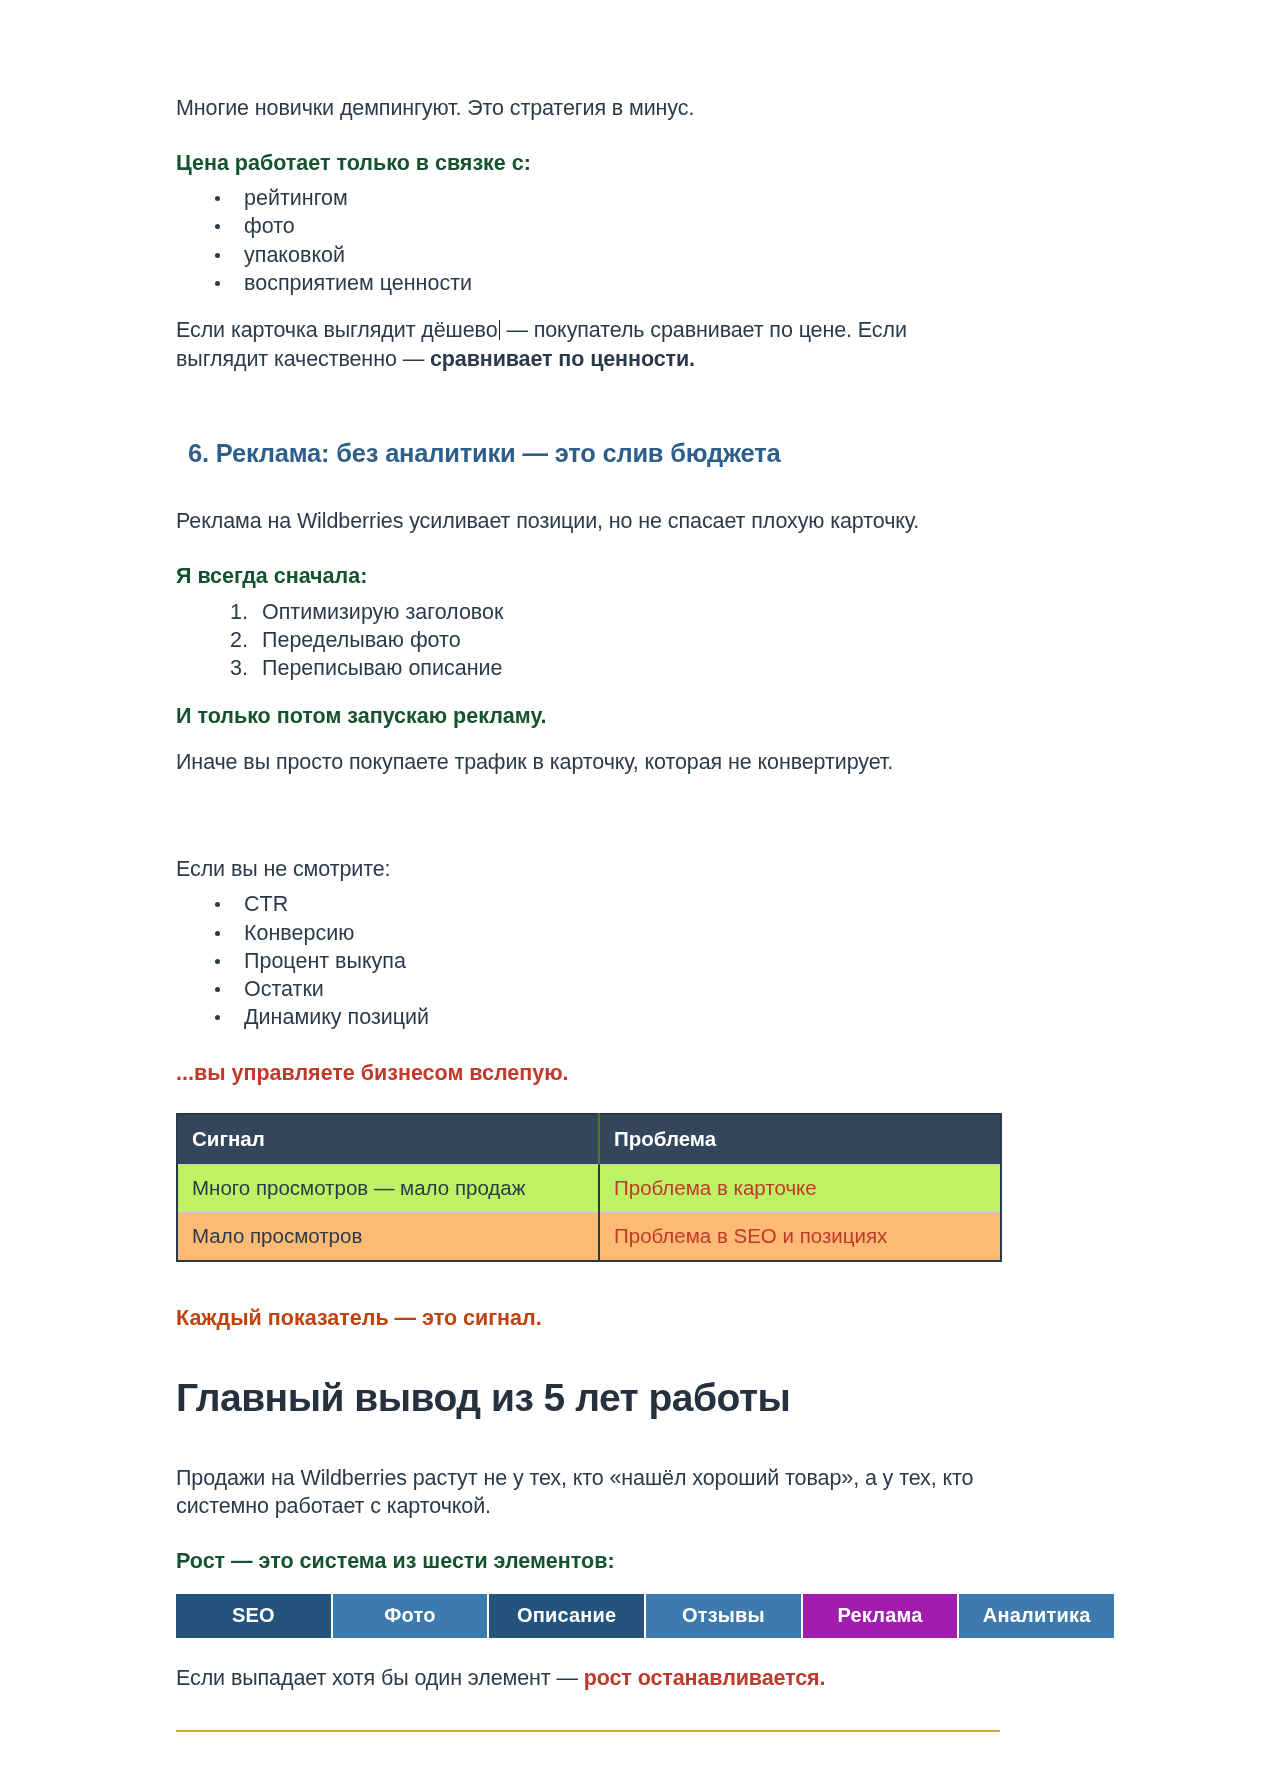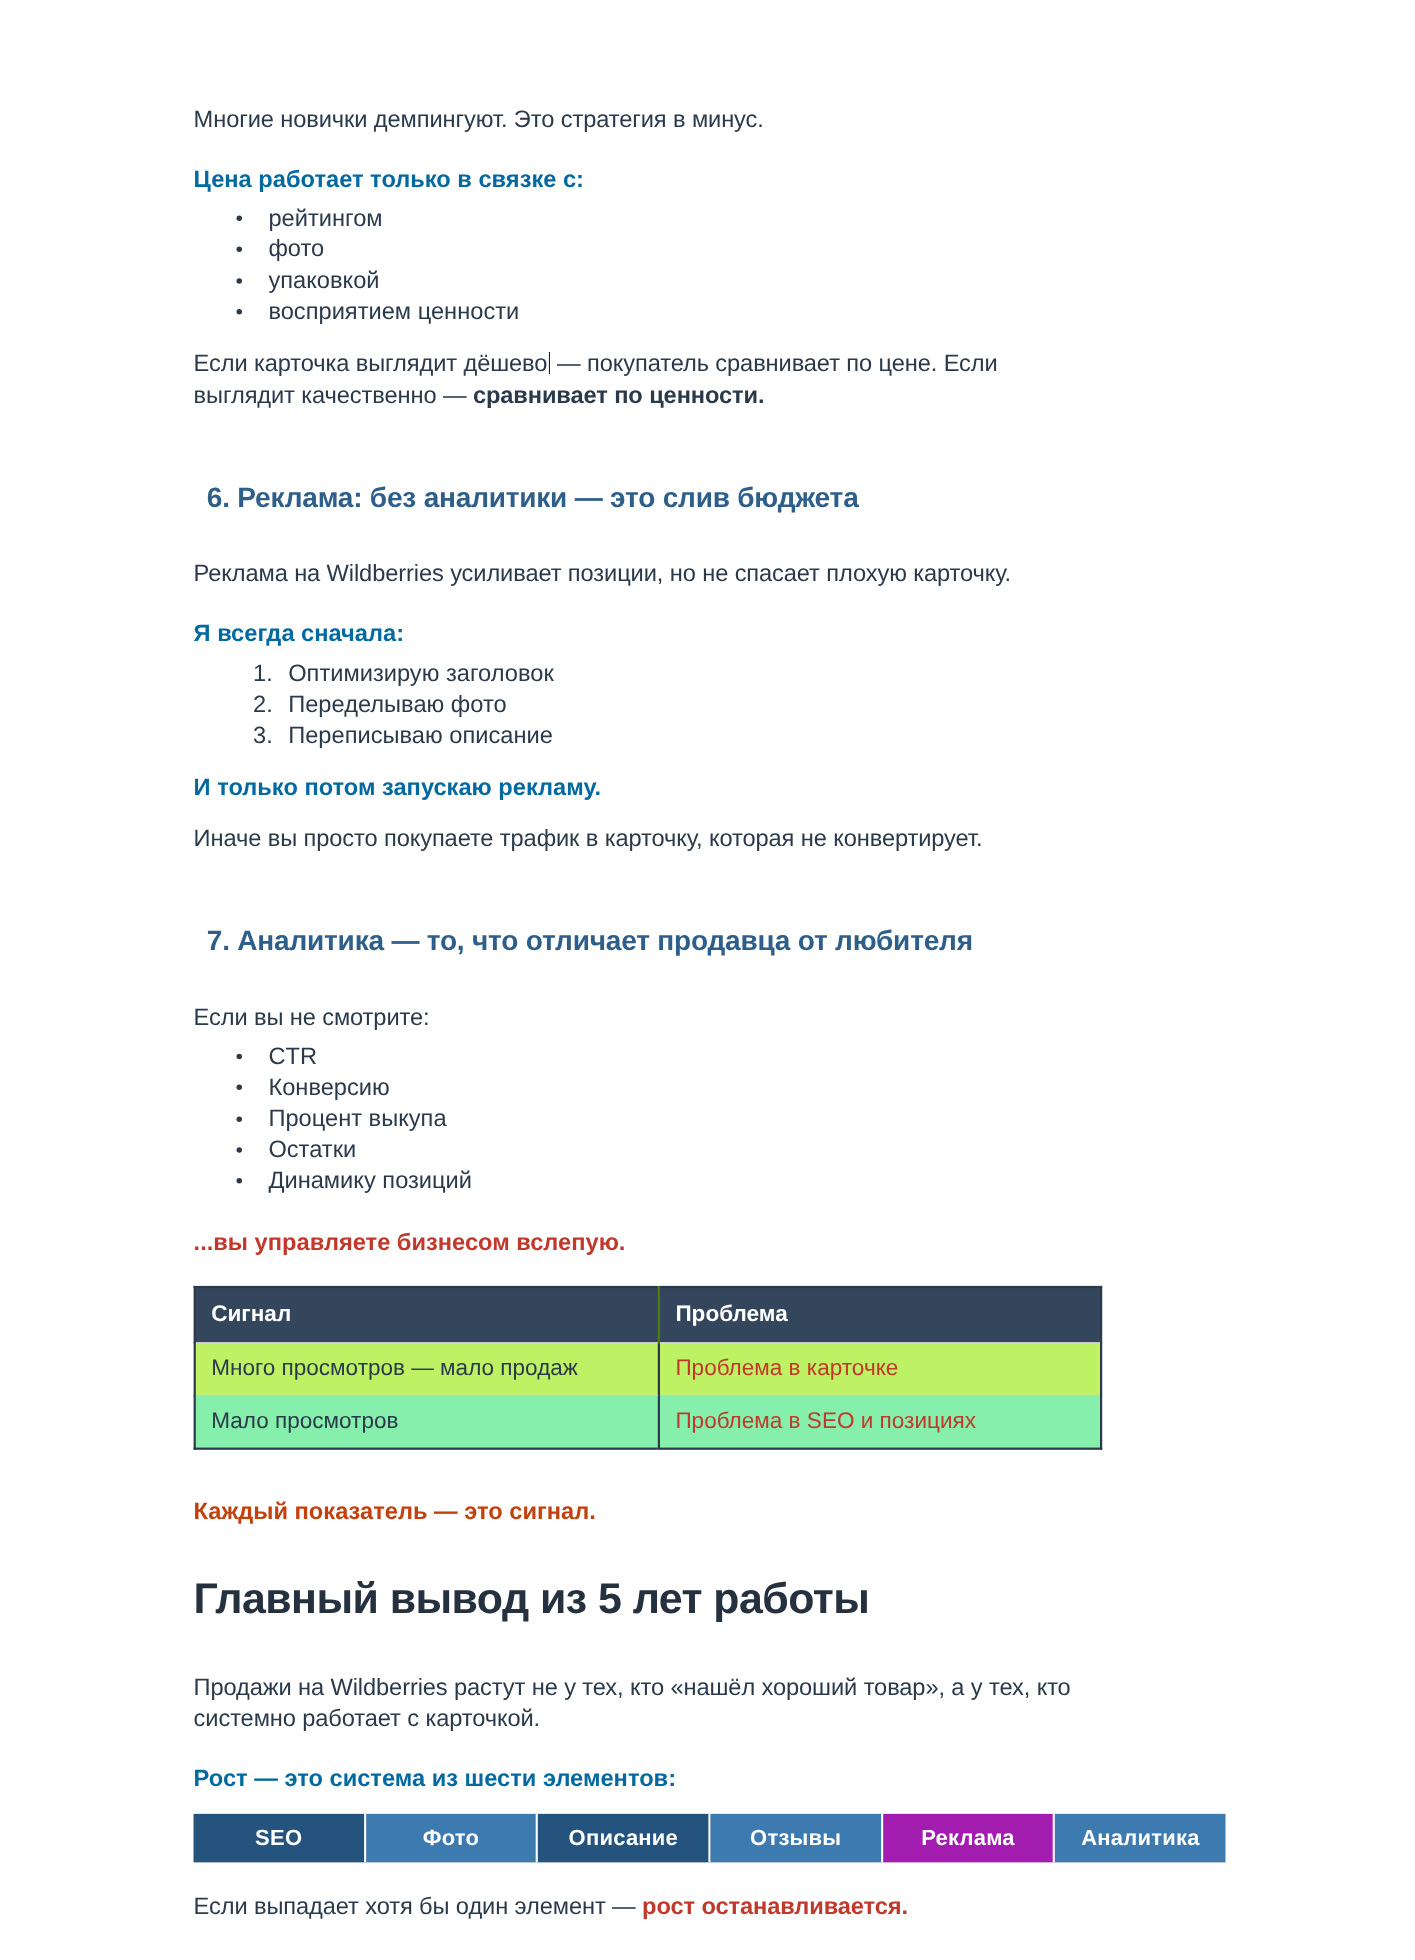--- a/index.html
+++ b/index.html
@@ -35,21 +35,21 @@
   .gap-sm { height: 18px; }
   .gap-md { height: 26px; }
   .gap-lg { height: 42px; }
   .gap-xl { height: 52px; }
 
   .bold-lead {
     margin: 0;
     font-size: 21.5px;
     line-height: 1.33;
     font-weight: bold;
-    color: #0369a1;
+    color: #14532d;
   }
   .red-text {
     color: #c0392b;
   }
   .red-bold {
     color: #c0392b;
     font-weight: bold;
   }
   .blue-bold {
     color: #c2410c;
@@ -132,21 +132,21 @@
   }
   table.signal-table th:last-child { border-right: none; }
   table.signal-table td {
     padding: 11px 14px 12px 14px;
     color: #2b3a4a;
     border-right: 2px solid #2b3a4a;
     border-top: 1px solid #c9ccce;
   }
   table.signal-table td:last-child { border-right: none; }
   table.signal-table tr.row-alt td { background: #bef264; }
-  table.signal-table tr.row-plain td { background: #86efac; }
+  table.signal-table tr.row-plain td { background: #fdba74; }
   table.signal-table td.issue { color: #c0392b; }
 
   
   .element-bar {
     display: flex;
     width: 938px;
     height: 44px;
     background: #b9bcbe;
     padding: 0;
     box-sizing: border-box;
@@ -216,21 +216,20 @@
   <div class="gap-sm"></div>
 
   <p class="bold-lead">И только потом запускаю рекламу.</p>
 
   <div class="gap-sm"></div>
 
   <p class="body-text red-text">Иначе вы просто покупаете трафик в карточку, которая не конвертирует.</p>
 
   <div class="gap-xl"></div>
 
-  <h2 class="section-heading">7. Аналитика — то, что отличает продавца от любителя</h2>
 
   <div class="gap-md"></div>
 
   <p class="body-text">Если вы не смотрите:</p>
 
   <ul class="doc-list">
     <li>CTR</li>
     <li>Конверсию</li>
     <li>Процент выкупа</li>
     <li>Остатки</li>

